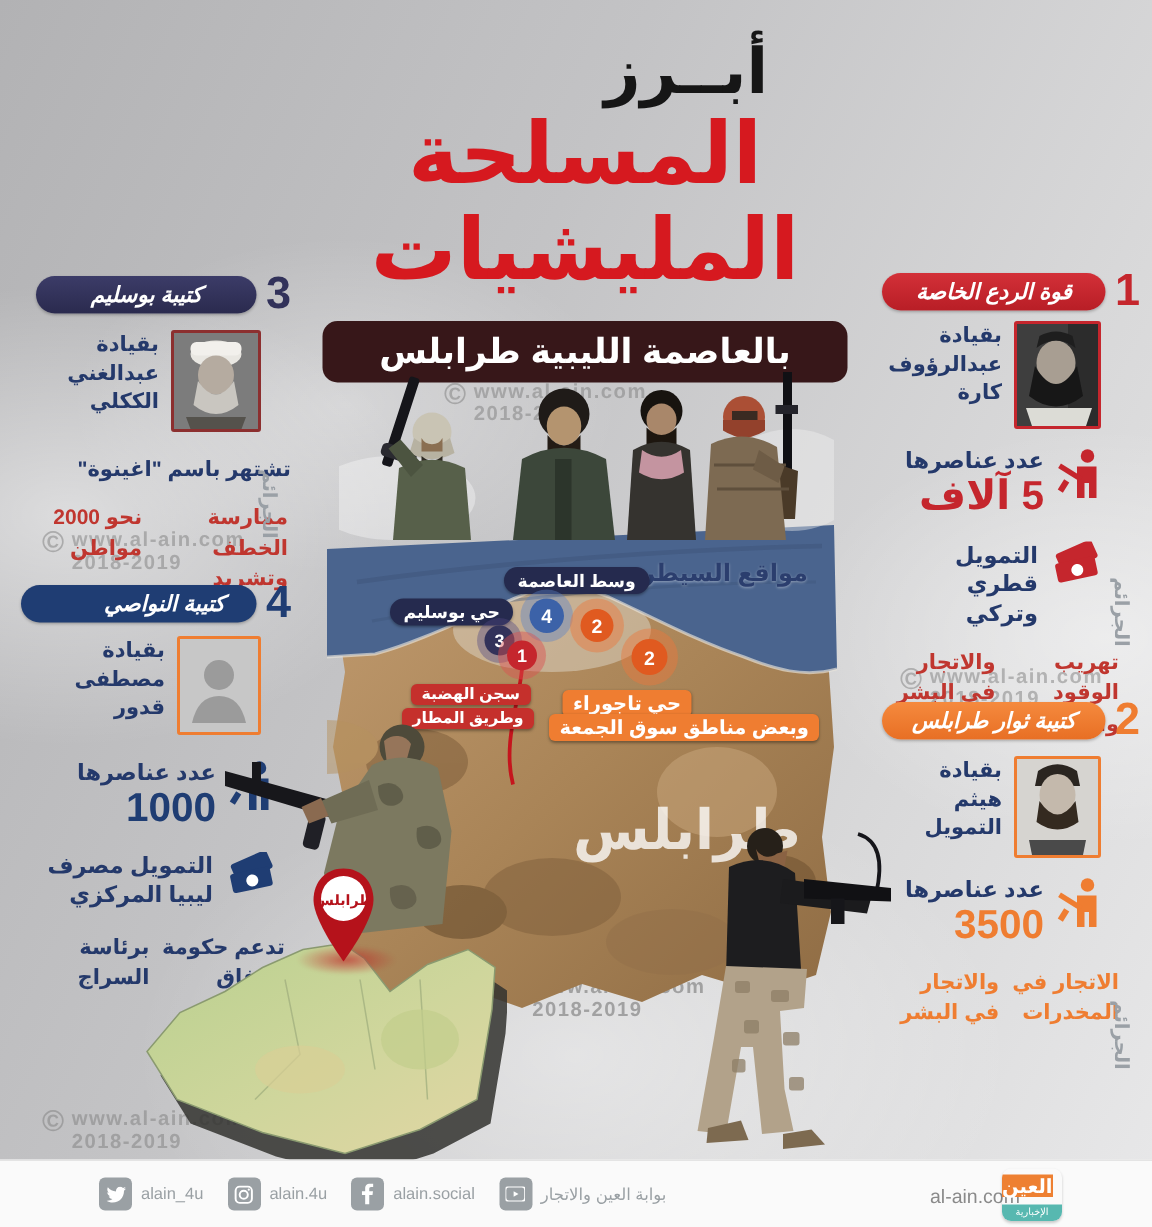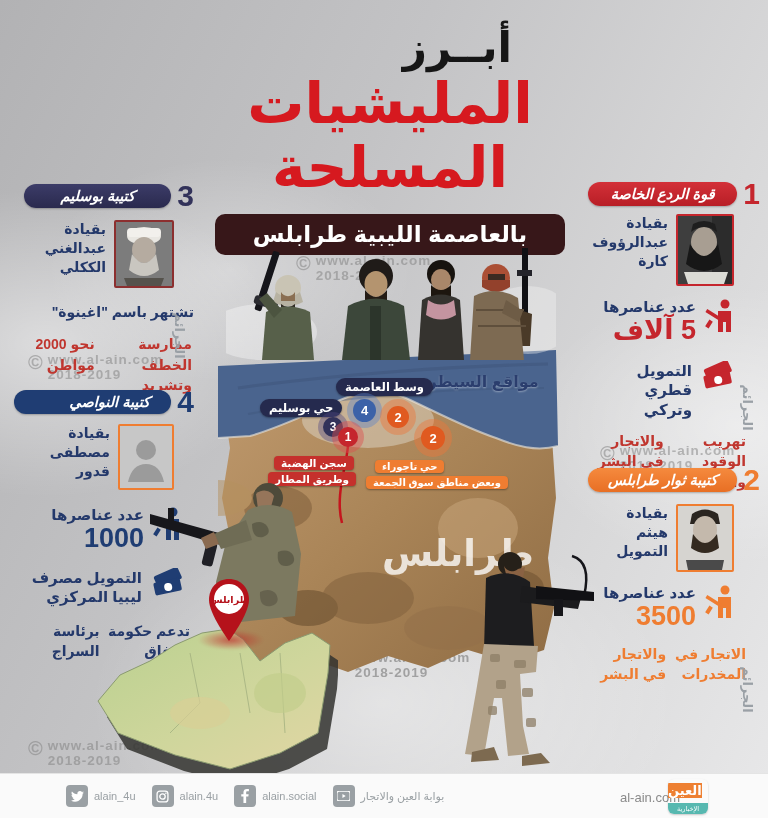--- a/index.html
+++ b/index.html
@@ -51,21 +51,21 @@
   .crimes{margin-top:12px;display:flex;font-size:14px;font-weight:bold;line-height:1.45;text-align:right;}
   .c-red{color:#c0362f;} .c-orange{color:#ef7d31;}
   .plain-line{color:#24396b;font-size:14px;font-weight:bold;line-height:1.45;text-align:right;display:block;}
   .side-label{position:absolute;width:62px;text-align:center;color:#9aa0a6;font-size:13px;font-weight:bold;transform:rotate(90deg);direction:rtl;}
   
   .map-wrap{position:absolute;left:218px;top:348px;width:340px;height:335px;}
   .map-title{position:absolute;left:200px;top:24px;width:132px;text-align:left;direction:rtl;color:#2b3e6e;font-size:16px;font-weight:bold;text-shadow:0 1px 2px rgba(255,255,255,.4);}
   .map-pill{position:absolute;color:#fff;font-weight:bold;white-space:nowrap;direction:rtl;box-shadow:0 1px 2px rgba(0,0,0,.35);}
   .pill-navy{background:#252a4e;font-size:11.5px;border-radius:11px;padding:2px 9px;}
   .pill-red{background:#c5302c;font-size:10.5px;border-radius:4px;padding:1px 7px;}
-  .pill-orange{background:#ef7d31;font-size:10px;border-radius:4px;padding:1px 7px;}
+  .pill-orange{background:#ef7d31;font-size:13px;border-radius:4px;padding:1px 7px;}
   .marker{position:absolute;border-radius:50%;color:#fff;font-weight:bold;display:flex;align-items:center;justify-content:center;}
   .mk-blue{background:#3c62a8;box-shadow:0 0 0 6px rgba(90,130,200,.4);}
   .mk-indigo{background:#32325a;box-shadow:0 0 0 5px rgba(80,70,130,.4);}
   .mk-red{background:#c5262d;box-shadow:0 0 0 6px rgba(220,80,80,.45);}
   .mk-orange{background:#e05a20;box-shadow:0 0 0 7px rgba(235,120,60,.45);}
   
   .pin{position:absolute;left:206px;top:577px;}
   .pin-splash{position:absolute;left:198px;top:630px;width:66px;height:20px;border-radius:50%;
     background:radial-gradient(closest-side,rgba(190,25,30,.65),rgba(190,25,30,0));filter:blur(1px);}
   
@@ -79,22 +79,22 @@
   .alain-logo .lg-top{background:#ee8032;height:24px;color:#fff;font-weight:bold;font-size:13px;text-align:right;line-height:24px;direction:rtl;}
   .alain-logo .lg-bottom{background:#57b8b0;height:11px;color:#fff;font-size:6.5px;text-align:center;line-height:11px;direction:rtl;}
 </style>
 </head>
 <body>
 
 <div class="canvas">
 
   <div class="title-block">
     <div class="title-top">أبــرز</div>
+    <div class="title-main">المسلحة</div>
     <div class="title-main">المليشيات</div>
-    <div class="title-main">المسلحة</div>
     <div class="subtitle-pill">بالعاصمة الليبية طرابلس</div>
   </div>
 
   <div class="wm" style="left:296px;top:253px;">
     <span class="wm-c">©</span>
     <span class="wm-t"><span>www.al-ain.com</span><br><span>2018-2019</span></span>
   </div>
   <div class="wm" style="left:28px;top:352px;">
     <span class="wm-c">©</span>
     <span class="wm-t"><span>www.al-ain.com</span><br><span>2018-2019</span></span>

